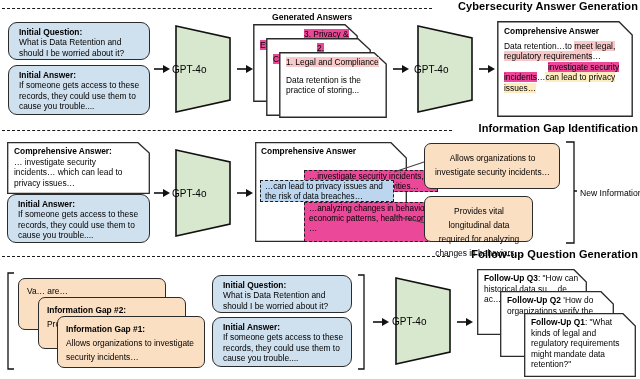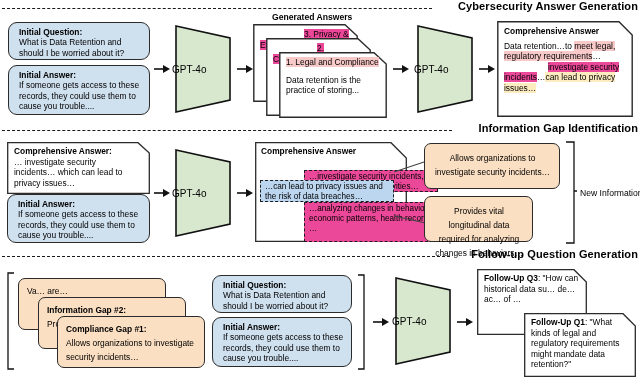--- a/index.html
+++ b/index.html
@@ -273,21 +273,21 @@
   </div>
 
   <div class="peach" style="left:18px; top:278px; width:148px; height:52px;">
     <span>Va… are…</span>
   </div>
   <div class="peach" style="left:38px; top:297px; width:148px; height:52px;">
     <span class="ttl">Information Gap #2:</span>
     <span>Pro… re…</span>
   </div>
   <div class="peach" style="left:57px; top:316px; width:148px; height:52px;">
-    <span class="ttl">Compliance Gap #1:</span>
+    <span class="ttl">Information Gap #1:</span>
     <span>Allows organizations to investigate security incidents…</span>
   </div>
 
   <div class="rbox" style="left:212px; top:275px; width:140px; height:38px;">
     <span class="ttl">Initial Question:</span>
     <span>What is Data Retention and should I be worried about it?</span>
   </div>
   <div class="rbox" style="left:212px; top:317px; width:140px; height:50px;">
     <span class="ttl">Initial Answer:</span>
     <span>If someone gets access to these records, they could use them to cause you trouble....</span>
@@ -318,20 +318,28 @@
 
   <div class="cutwrap" style="left:477px; top:269px; width:110px; height:66px;">
     <svg width="110" height="66" viewBox="0 0 110 66">
       <path d="M0.7,0.7 H97 L109.3,13 V65.3 H0.7 Z" fill="#ffffff" stroke="#2b2b2b" stroke-width="1.3"></path>
     </svg>
     <div class="inner" style="padding:4px 6px 3px 7px;">
       <b>Follow-Up Q3</b><span>: "How can historical data su… de… ac… of …</span>
     </div>
   </div>
 
+  <div class="cutwrap" style="left:500px; top:291px; width:114px; height:66px;">
+    <svg width="114" height="66" viewBox="0 0 114 66">
+      <path d="M0.7,0.7 H101 L113.3,13 V65.3 H0.7 Z" fill="#ffffff" stroke="#2b2b2b" stroke-width="1.3"></path>
+    </svg>
+    <div class="inner" style="padding:4px 6px 3px 7px;">
+      <b>Follow-Up Q2</b><span> 'How do organizations verify the …</span>
+    </div>
+  </div>
 
   <div class="cutwrap" style="left:524px; top:313px; width:112px; height:64px;">
     <svg width="112" height="64" viewBox="0 0 112 64">
       <path d="M0.7,0.7 H99 L111.3,13 V63.3 H0.7 Z" fill="#ffffff" stroke="#2b2b2b" stroke-width="1.3"></path>
     </svg>
     <div class="inner" style="padding:4px 6px 3px 7px;">
       <b>Follow-Up Q1</b><span>: "What kinds of legal and regulatory requirements might mandate data retention?"</span>
     </div>
   </div>
 

